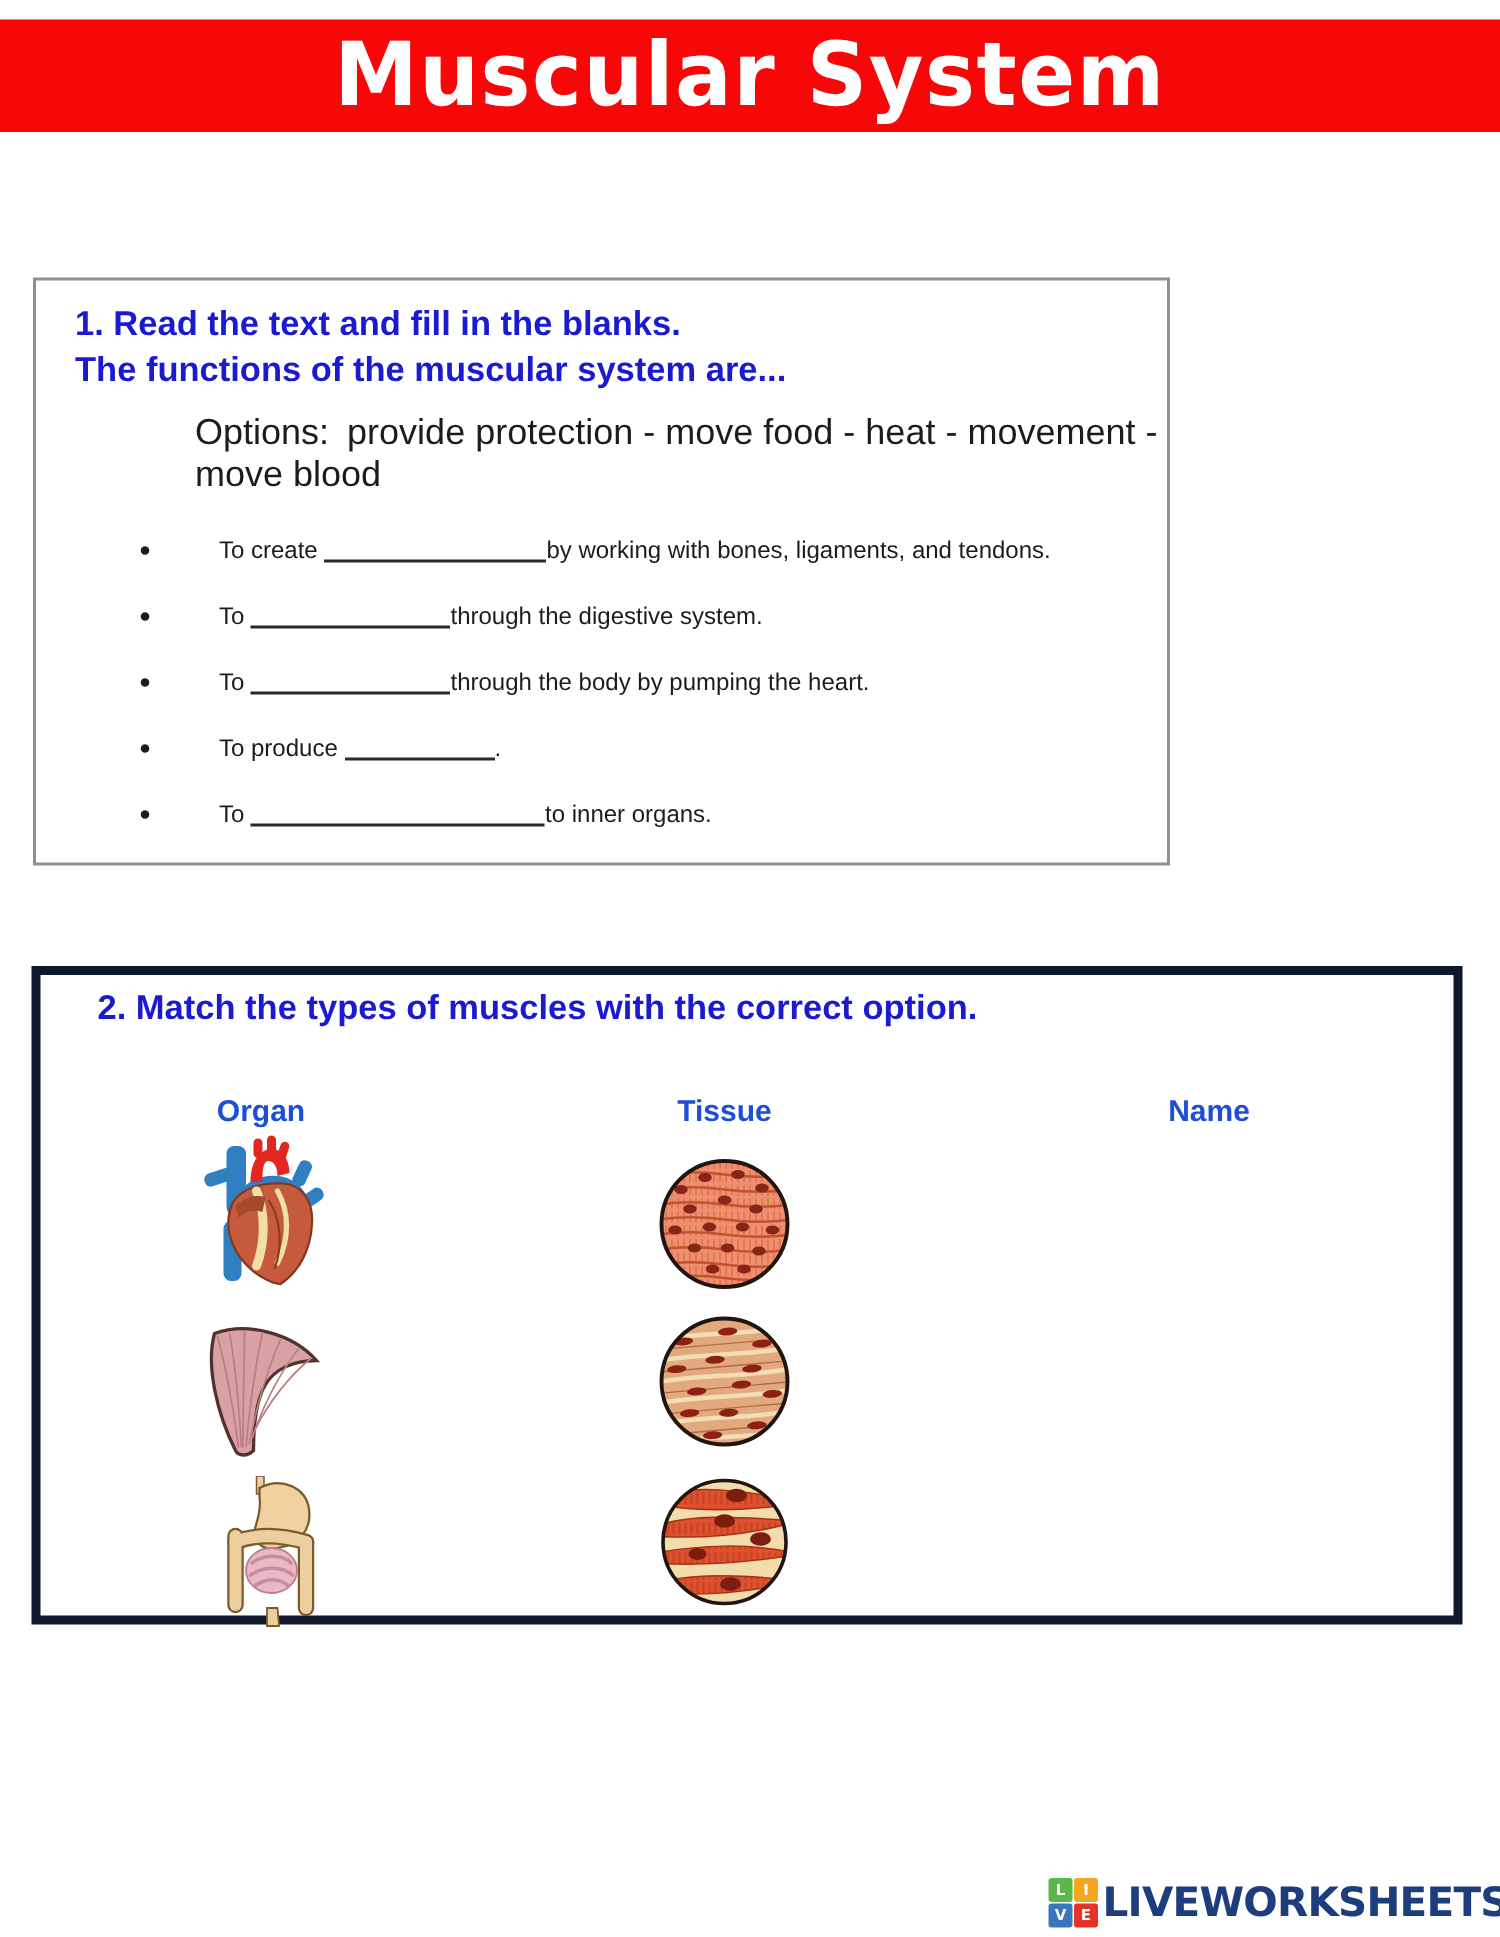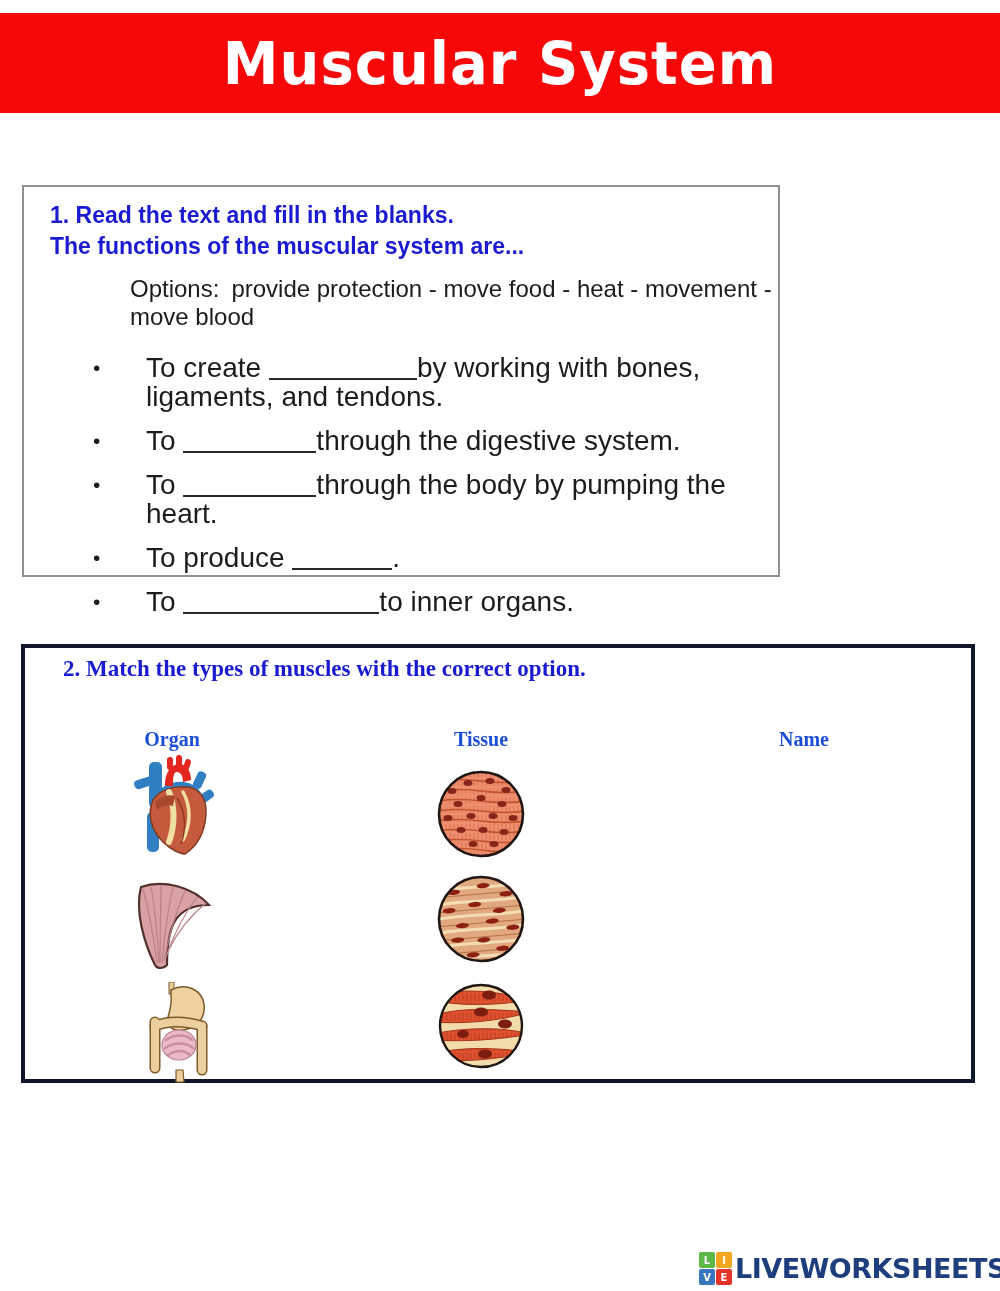--- a/index.html
+++ b/index.html
@@ -1,38 +1,38 @@
 <!DOCTYPE html>
 <html><head>
 <meta charset="utf-8">
 <style>
   * { margin:0; padding:0; box-sizing:border-box; }
   body { background:#ffffff; font-family:"Liberation Sans", sans-serif; color:#1c1c1c; }
   .page { position:relative; width:1000px; height:1291px; margin:0 auto; background:#ffffff; overflow:hidden; }
 
   
-  .banner { position:absolute; left:0; top:13px; width:1000px; height:100px; background:#f70707;
+  .banner { position:absolute; left:0; top:13px; width:1000px; height:75px; background:#f70707;
             display:flex; align-items:center; justify-content:center; }
   .banner-title { font-family:"DejaVu Sans", sans-serif; font-weight:800; font-size:56px; color:#ffffff;
                   letter-spacing:1px; transform:scaleY(1.05); }
 
   
   .sec1 { position:absolute; left:22px; top:185px; width:758px; height:392px; background:#ffffff;
           border:2px solid #8f8f8f; }
   .sec1-heading { margin:13px 0 0 26px; color:#1a1ad1; font-weight:bold; font-size:23px; line-height:31px; }
   .sec1-options { margin:13px 0 0 106px; font-size:24px; }
   .sec1-options .opt-label { margin-right:12px; }
   .fill-list { list-style:none; margin-top:22px; }
-  .fill-list li { position:relative; padding-left:122px; margin-bottom:15px; font-size:28px; line-height:29px; }
+  .fill-list li { position:relative; padding-left:122px; margin-bottom:15px; font-size:16px; line-height:29px; }
   .fill-list li::before { content:"\2022"; position:absolute; left:69px; top:0; font-size:21px; }
   .blank { display:inline-block; height:20px; border-bottom:2px solid #2a2a2a; vertical-align:-3px; }
 
   
   .sec2 { position:absolute; left:21px; top:644px; width:954px; height:439px; background:#ffffff;
-          border:4px solid #0f172a;font-family:Liberation Serif, serif; }
+          border:6px solid #0f172a; }
   .sec2-heading { position:absolute; left:38px; top:8px; color:#1a1ad1; font-weight:bold; font-size:23px; }
   .sec2-options { position:absolute; left:53px; top:52px; font-size:19px; }
   .col-header { position:absolute; top:80px; transform:translateX(-50%); color:#1d4ed8; font-weight:bold; font-size:20px; }
   .col-organ { left:147px; } .col-tissue { left:456px; } .col-name { left:779px; }
   .img-abs { position:absolute; }
   .name-zone { position:absolute; left:690px; width:180px; height:76px; }
 
   
   .footer-logo { position:absolute; left:699px; top:1252px; display:flex; align-items:center; }
   .logo-grid { display:grid; grid-template-columns:16px 16px; grid-template-rows:16px 16px; gap:1px; }

